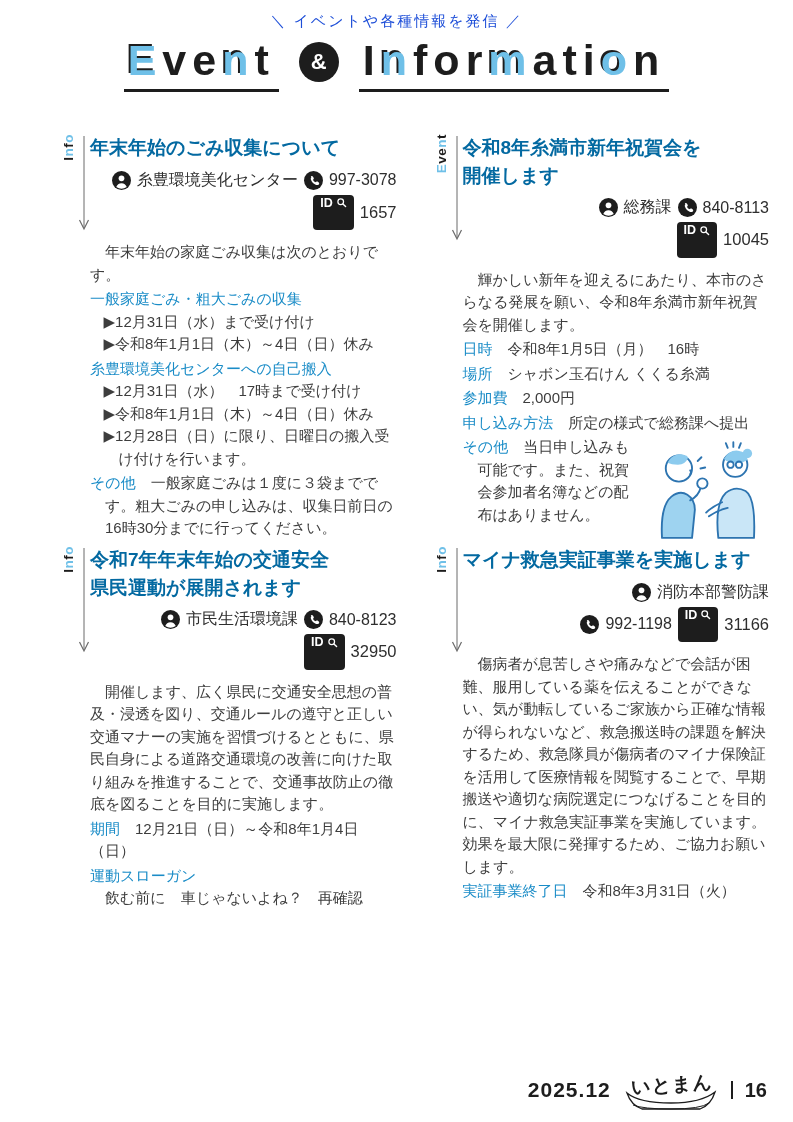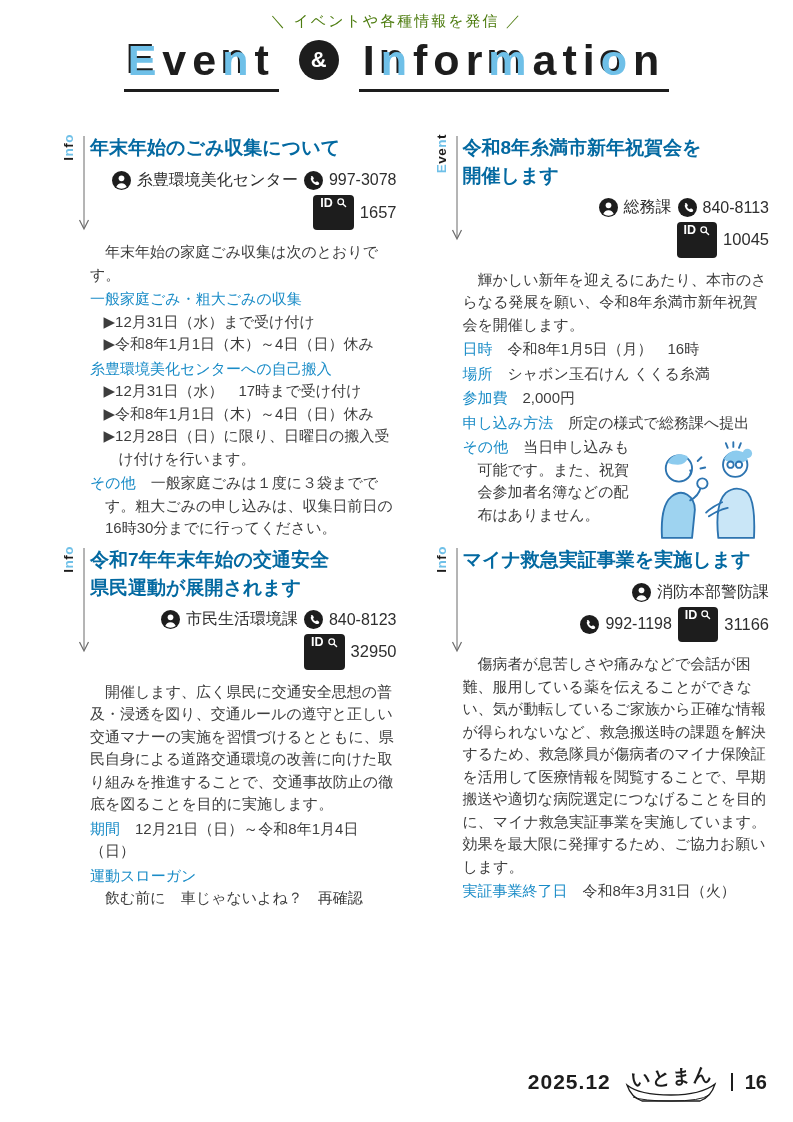--- a/index.html
+++ b/index.html
@@ -4,22 +4,22 @@
 <style>
   * { margin:0; padding:0; box-sizing:border-box; }
   html,body { width:793px; }
   body {
     width:793px; height:1122px; background:#ffffff; position:relative;
     font-family:"Liberation Sans","DejaVu Sans",sans-serif; color:#3d3d3d;
     overflow:hidden;
   }
   
   .hdr { text-align:center; padding-top:12px; }
-  .tagline { font-size:15px; color:#4d7c0f; letter-spacing:2px; }
-  .title-row { margin-top:6px; display:flex; justify-content:center; align-items:center; gap:20px; }
+  .tagline { font-size:15px; color:#1d4ed8; letter-spacing:2px; }
+  .title-row { margin-top:6px; display:flex; justify-content:center; align-items:flex-end; gap:20px; }
   .title-word {
     font-size:43px; font-weight:bold; letter-spacing:6px; line-height:1;
     color:#1d1d1d; border-bottom:3px solid #1d1d1d; padding:2px 4px 7px;
     white-space:nowrap;
   }
   .title-word span { display:inline-block; }
   .title-word .lt-blue { color:#6fc0e8; text-shadow:-2px -2px 0 #1d1d1d; }
   .amp-circle {
     width:40px; height:40px; border-radius:50%; background:#1d1d1d; color:#fff;
     display:flex; align-items:center; justify-content:center;
@@ -51,21 +51,21 @@
   .indent { text-indent:1em; }
   .sub { color:#1a8cc7; margin-top:2px; }
   .bullet { padding-left:1.9em; text-indent:-1em; }
   .hang { padding-left:1em; text-indent:-1em; margin-top:2px; }
   .kv { margin-top:2px; }
   .kv .k { color:#1a8cc7; margin-right:1em; }
   .slogan { padding-left:1em; margin-top:2px;font-family:Liberation Mono, monospace; }
   .other-area { margin-top:2px; }
   .illust { float:right; width:122px; height:106px; margin:2px 0 0 4px; }
   
-  .footer { position:absolute; right:26px; bottom:20px; display:flex; align-items:center; gap:12px; color:#1d1d1d; }
+  .footer { position:absolute; right:26px; bottom:12px; display:flex; align-items:center; gap:12px; color:#1d1d1d; }
   .issue { font-size:21px; font-weight:bold; letter-spacing:1px; }
   .logo { position:relative; width:96px; height:40px; }
   .logo-text { position:absolute; top:2px; left:8px; font-size:19px; font-weight:bold; transform:rotate(-4deg); letter-spacing:1px; white-space:nowrap; }
   .logo-boat { position:absolute; bottom:0; left:0; }
   .pg-sep { width:2px; height:18px; background:#1d1d1d; }
   .page-num { font-size:20px; font-weight:bold; }
 </style>
 </head>
 <body>
 

